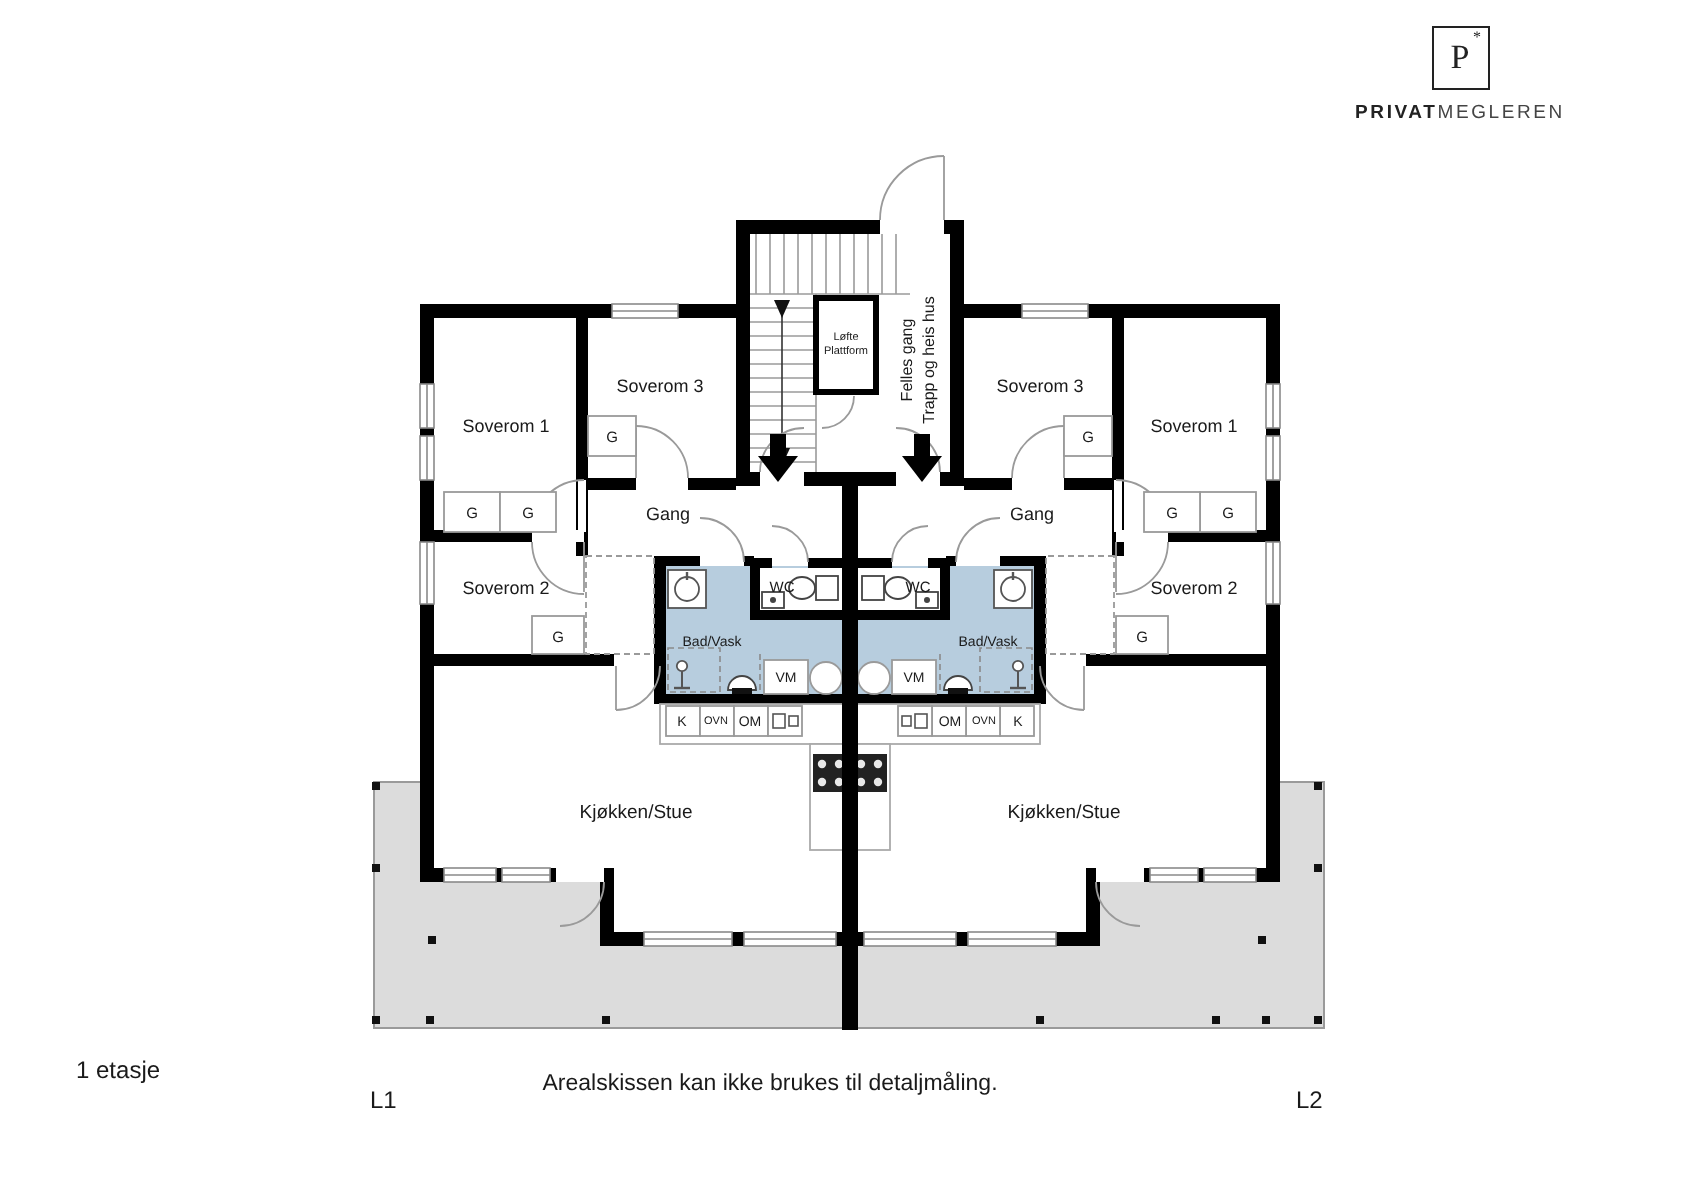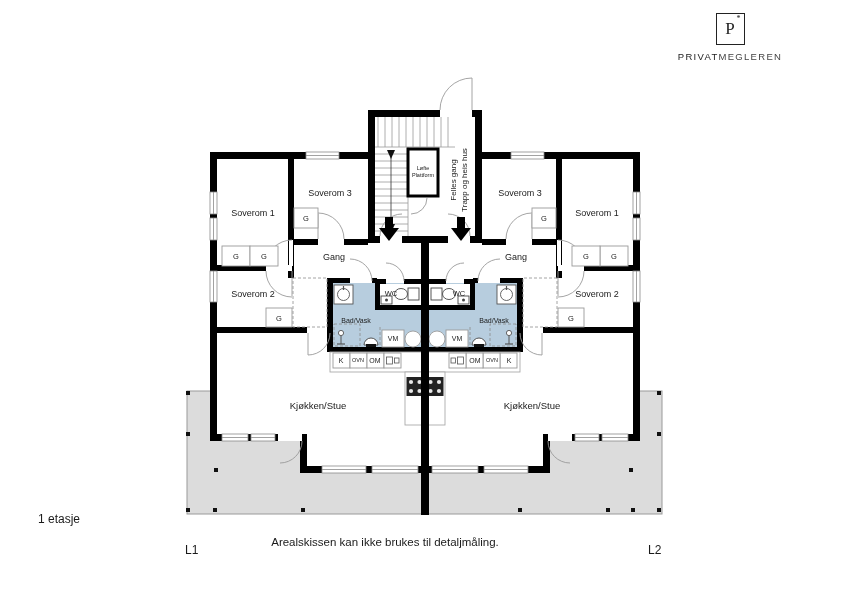--- a/index.html
+++ b/index.html
@@ -12,23 +12,23 @@
   .g-label{font-size:7.5px;}
   .small-label{font-size:7px;}
   .tiny-label{font-size:5.5px;}
   .lift-label{font-size:5.5px;}
   .shaft-label{font-size:8px;}
   .logo{position:absolute;left:660px;top:13px;width:140px;text-align:center;}
   .logo-box{position:relative;display:inline-block;width:27px;height:30px;border:1.5px solid #222;
             font-family:"Liberation Serif","DejaVu Serif",serif;font-size:17px;line-height:30px;color:#222;}
   .logo-star{position:absolute;top:1px;right:3px;font-size:8px;line-height:8px;color:#222;}
   .brand{margin-top:6px;font-size:9.5px;letter-spacing:1.3px;color:#222;white-space:nowrap;}
-  .brand b{font-weight:normal;}
+  .brand b{font-weight:bold;}
   .brand span.light{font-weight:normal;color:#444;}
-  .floor-label{position:absolute;left:38px;top:512px;font-size:12px;}
+  .floor-label{position:absolute;left:38px;top:528px;font-size:12px;}
   .marker{position:absolute;top:543px;font-size:12px;}
   .marker-l1{left:185px;}
   .marker-l2{left:648px;}
   .disclaimer{position:absolute;left:0;width:770px;text-align:center;font-size:11.5px;}
   .d1{top:536px;}
   .d2{top:553px;}
 </style>
 </head>
 <body>
 

